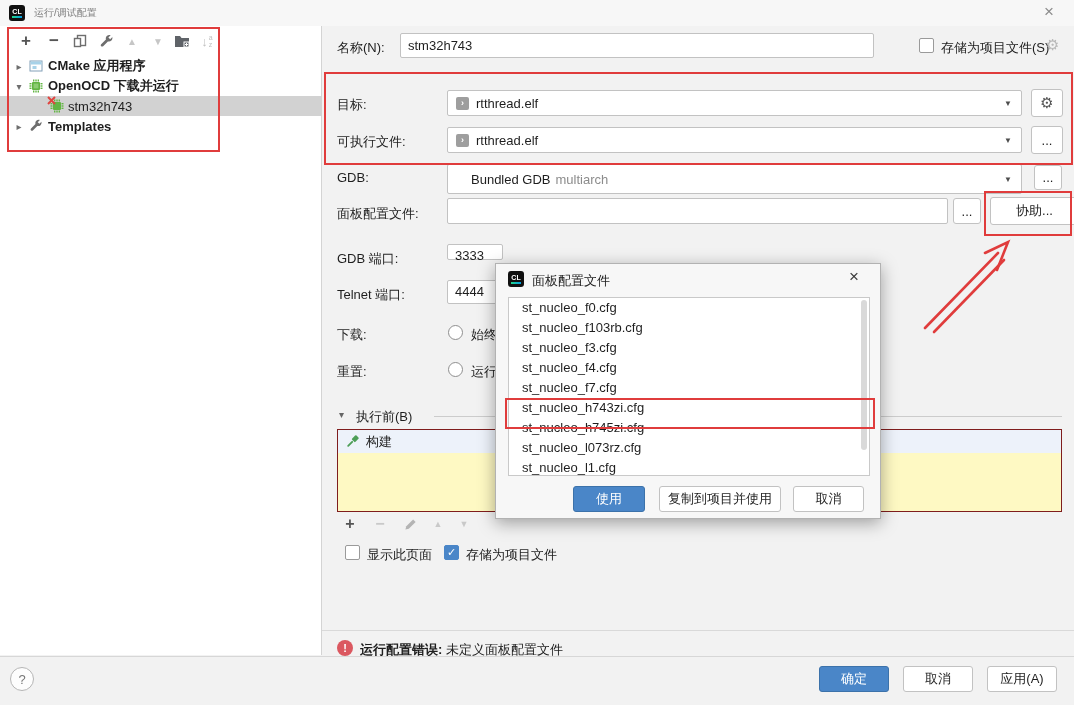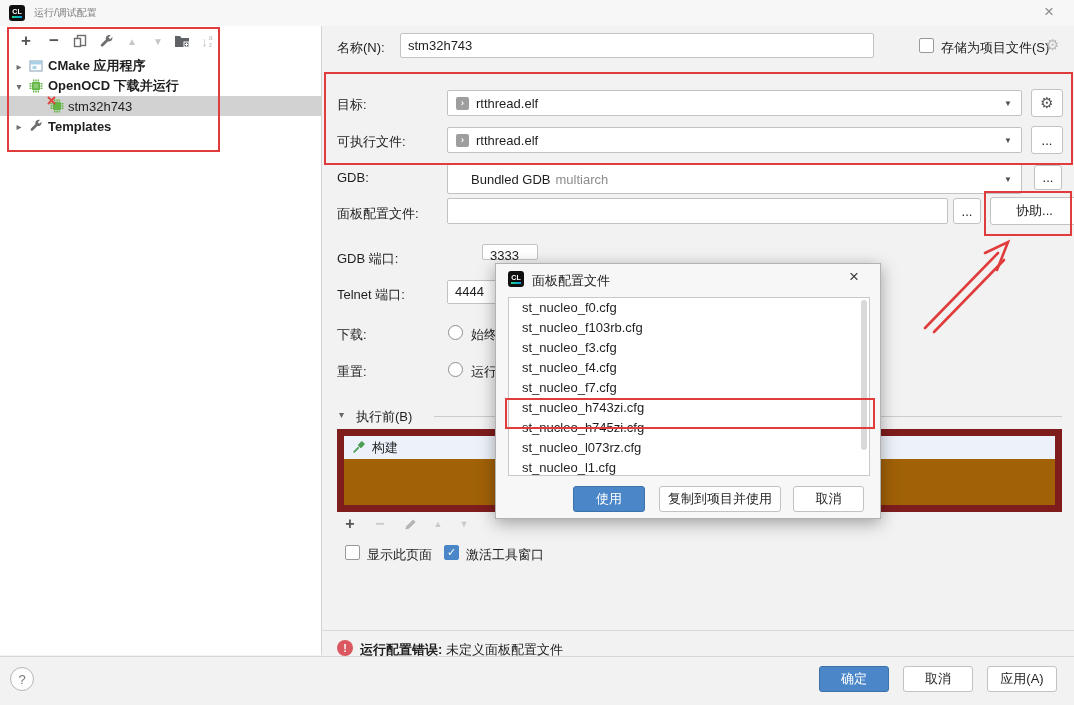--- a/index.html
+++ b/index.html
@@ -206,36 +206,36 @@
   <div class="lbl" style="left:337px;top:205px;">面板配置文件:</div>
   <div class="fld" style="left:447px;top:198px;width:501px;height:26px;">
     <input type="text" value="" style="">
   </div>
   <div class="btn" style="left:953px;top:198px;width:28px;height:26px;">
       <span>...</span>
     </div>
   <div class="btn" style="left:990px;top:197px;width:89px;height:28px;">协助...</div>
 
   <div class="lbl" style="left:337px;top:250px;">GDB 端口:</div>
-  <div class="fld" style="left:447px;top:244px;width:56px;height:16px;line-height:22px;padding-left:7px;margin-left:35px;">3333</div>
+  <div class="fld" style="left:447px;top:244px;width:56px;height:16px;line-height:22px;padding-left:7px;">3333</div>
   <div class="lbl" style="left:337px;top:286px;">Telnet 端口:</div>
   <div class="fld" style="left:447px;top:280px;width:56px;height:24px;line-height:22px;padding-left:7px;">4444</div>
 
   <div class="lbl" style="left:337px;top:326px;text-align:center;">下载:</div>
   <div class="radio" style="left:448px;top:325px;"></div>
   <div class="lbl" style="left:471px;top:326px;">始终</div>
   <div class="lbl" style="left:337px;top:363px;">重置:</div>
   <div class="radio" style="left:448px;top:362px;"></div>
   <div class="lbl" style="left:471px;top:363px;">运行</div>
 
   <span class="abs" style="left:339px;top:409px;color:#666;font-size:10px;">▾</span>
   <div class="lbl" style="left:356px;top:408px;">执行前(B)</div>
   <div class="sep" style="left:434px;top:416px;width:628px;height:1px;background:#cccccc;"></div>
 
-  <div class="abs" style="left:337px;top:429px;width:725px;height:83px;background:#a16207;border:7px solid #7f1d1d;box-sizing:border-box;">
+  <div class="abs" style="left:337px;top:429px;width:725px;height:83px;background:#fef9c3;border:1px solid #7f1d1d;box-sizing:border-box;">
     <div style="height:23px;background:#edf2fa;display:flex;align-items:center;">
       <span style="margin:0 6px 0 7px;">
           <svg width="15" height="15" viewBox="0 0 16 16">
             <g transform="rotate(45 8 8)" fill="#4d9e57">
               <rect x="5.5" y="0.5" width="5" height="6.5" rx="1"></rect>
               <rect x="7" y="7.5" width="2" height="8" rx="1"></rect>
             </g>
           </svg>
         </span>
       <span>构建</span>
@@ -260,21 +260,21 @@
     </div>
   <div class="listtool" style="left:454px;top:514px;color:#c9c9c9;font-size:9px;">
       <span>▼</span>
     </div>
 
   <div class="chk" style="left:345px;top:545px;"></div>
   <div class="lbl" style="left:367px;top:546px;">显示此页面</div>
   <div class="chk chk-on" style="left:444px;top:545px;">
       <span>✓</span>
     </div>
-  <div class="lbl" style="left:466px;top:546px;">激活工具窗口</div>
+  <div class="lbl" style="left:466px;top:546px;">存储为项目文件</div>
 
   <div class="sep" style="left:322px;top:630px;width:752px;height:1px;"></div>
   <div class="errcirc" style="left:337px;top:640px;">
       <span>!</span>
     </div>
   <div class="lbl" style="left:360px;top:641px;">
     <span class="bold">运行配置错误:</span>
     <span>未定义面板配置文件</span>
   </div>
 

